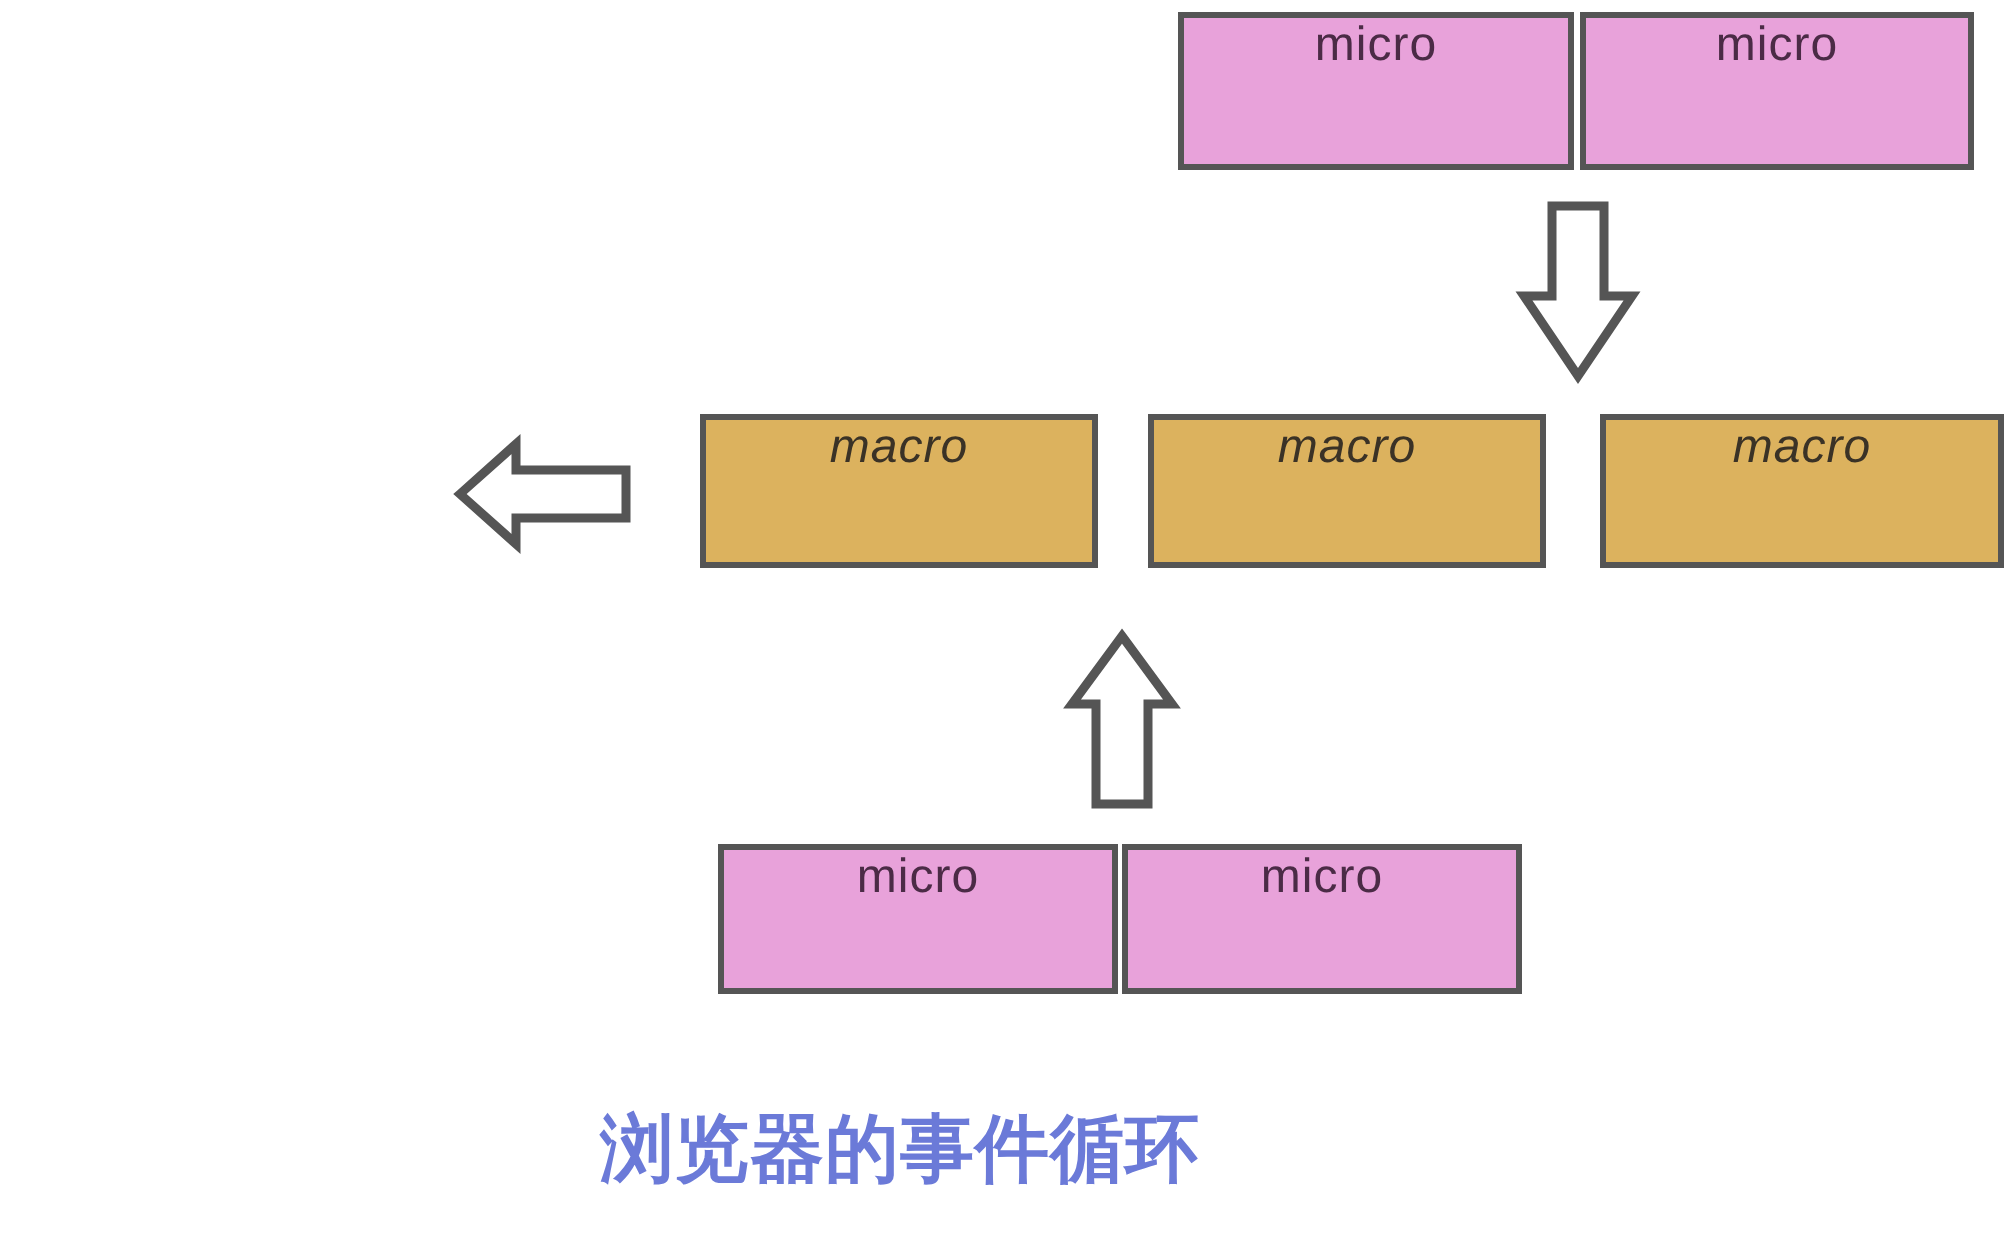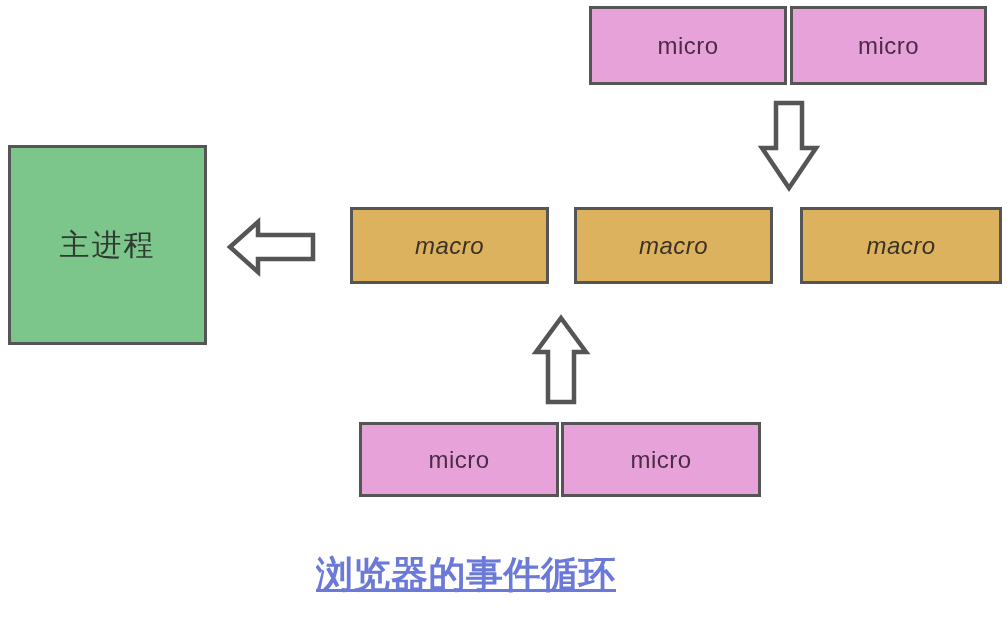--- a/index.html
+++ b/index.html
@@ -12,21 +12,20 @@
     width: 1007px;
     height: 621px;
     background: var(--background, #ffffff);
     overflow: hidden;
   }
   .box {
     position: absolute;
     box-sizing: border-box;
     border: 3px solid var(--border, #555555);
     display: flex;
-    align-items: center;
     justify-content: center;
     font-size: 24px;
     letter-spacing: 0.5px;
   }
   .micro-box {
     background: var(--micro-fill, #e8a2da);
     color: var(--micro-text, #4b2b46);
   }
   .macro-box {
     background: var(--macro-fill, #dcb25e);
@@ -44,49 +43,45 @@
     overflow: visible;
   }
   .arrow-shape {
     fill: var(--arrow-fill, #ffffff);
     stroke: var(--border, #555555);
     stroke-width: 4.5;
     stroke-linejoin: miter;
   }
   .title {
     position: absolute;
-    left: 316px;
+    left: 300px;
     top: 550px;
     font-size: 37px;
     font-weight: bold;
     color: var(--title, #6b7ad8);
     letter-spacing: 0.5px;
     white-space: nowrap;
-    text-decoration: underline;
   }
 </style>
 </head>
 <body>
 
 <div class="canvas">
 
   <div class="box micro-box" style="left:589px; top:6px; width:198px; height:79px;">
     <span>micro</span>
   </div>
   <div class="box micro-box" style="left:790px; top:6px; width:197px; height:79px;">
     <span>micro</span>
   </div>
 
   <svg class="arrow-svg" style="left:755px; top:98px;" width="68" height="95" viewBox="0 0 68 95">
     <polygon class="arrow-shape" points="21,5 47,5 47,50 61,50 34,90 7,50 21,50"></polygon>
   </svg>
 
-  <div class="box main-box" style="left:8px; top:145px; width:199px; height:200px;">
-    <span>主进程</span>
-  </div>
 
   <svg class="arrow-svg" style="left:226px; top:218px;" width="92" height="58" viewBox="0 0 92 58">
     <polygon class="arrow-shape" points="4,29 32,4 32,17 87,17 87,41 32,41 32,54"></polygon>
   </svg>
 
   <div class="box macro-box" style="left:350px; top:207px; width:199px; height:77px;">
     <span>macro</span>
   </div>
   <div class="box macro-box" style="left:574px; top:207px; width:199px; height:77px;">
     <span>macro</span>

